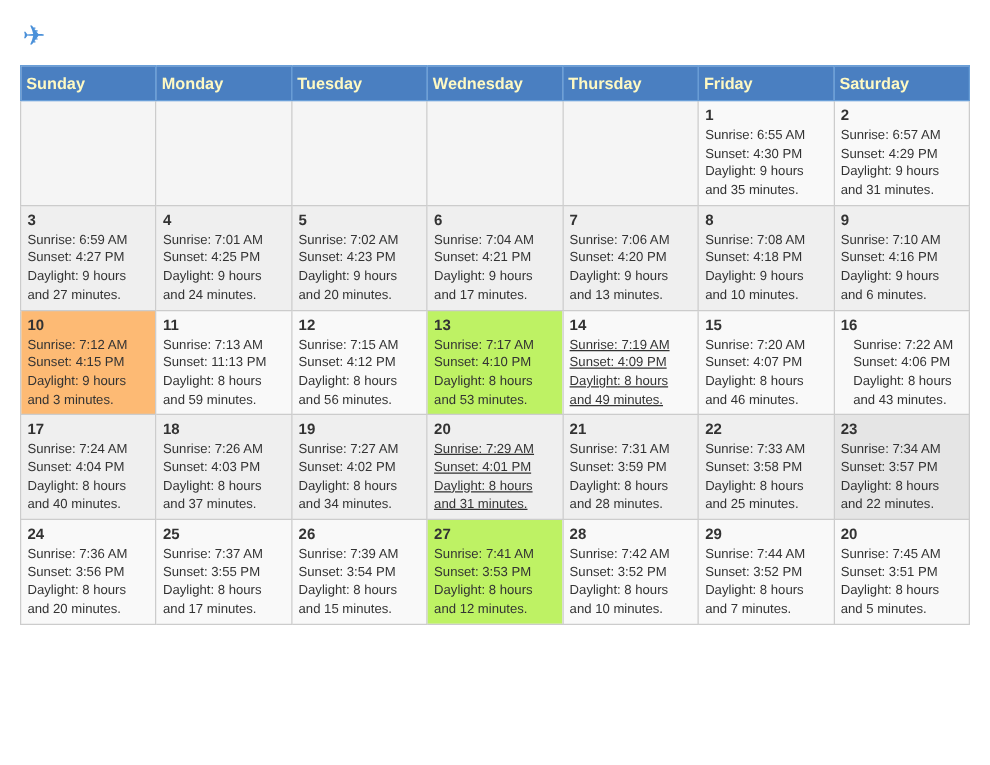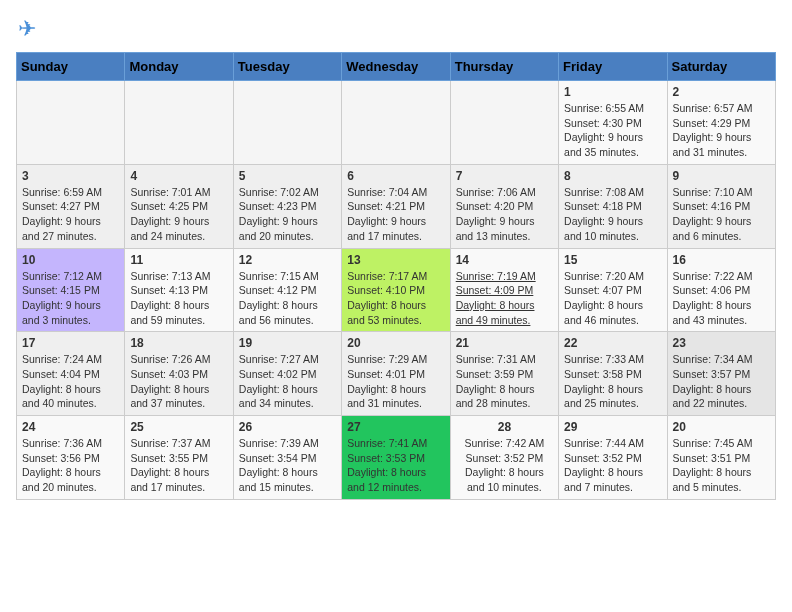--- a/index.html
+++ b/index.html
@@ -47,21 +47,21 @@
       font-size: 16px;
       color: #333;
     }
     .calendar-table {
       width: 100%;
       border-collapse: collapse;
       table-layout: fixed;
     }
     .calendar-table thead tr th {
       background-color: #4a7fc1;
-      color: #000000;
+      color: #fef9c3;
       font-size: 13px;
       font-weight: bold;
       padding: 6px 4px;
       text-align: left;
       border: 1px solid #6a9fd8;
     }
     .calendar-table tbody tr td {
       border: 1px solid #ccc;
       vertical-align: top;
       padding: 4px 5px;
@@ -189,31 +189,31 @@
         </td>
         <td style="background: rgb(239, 239, 239);">
           <span class="day-number">9</span>
           <div class="day-info" style="white-space: pre-line;">Sunrise: 7:10 AM
 Sunset: 4:16 PM
 Daylight: 9 hours
 and 6 minutes.</div>
         </td>
       </tr>
       <tr>
-        <td style="background: #c4b5fd; margin-top: 38px;">
+        <td style="background: #fdba74; margin-top: 38px;">
           <span class="day-number">10</span>
           <div class="day-info" style="white-space: pre-line;">Sunrise: 7:12 AM
 Sunset: 4:15 PM
 Daylight: 9 hours
 and 3 minutes.</div>
         </td>
         <td style="background: rgb(249, 249, 249);">
           <span class="day-number">11</span>
           <div class="day-info" style="white-space: pre-line;">Sunrise: 7:13 AM
-Sunset: 4:13 PM
+Sunset: 11:13 PM
 Daylight: 8 hours
 and 59 minutes.</div>
         </td>
         <td style="background: rgb(249, 249, 249);">
           <span class="day-number">12</span>
           <div class="day-info" style="white-space: pre-line;">Sunrise: 7:15 AM
 Sunset: 4:12 PM
 Daylight: 8 hours
 and 56 minutes.</div>
         </td>
@@ -233,21 +233,21 @@
         </td>
         <td style="background: rgb(249, 249, 249);">
           <span class="day-number">15</span>
           <div class="day-info" style="white-space: pre-line;">Sunrise: 7:20 AM
 Sunset: 4:07 PM
 Daylight: 8 hours
 and 46 minutes.</div>
         </td>
         <td style="background: rgb(249, 249, 249);">
           <span class="day-number">16</span>
-          <div class="day-info" style="white-space: pre-line;">Sunrise: 7:22 AM
+          <div class="day-info" style="white-space: pre-line; margin-left: 10px;">Sunrise: 7:22 AM
 Sunset: 4:06 PM
 Daylight: 8 hours
 and 43 minutes.</div>
         </td>
       </tr>
       <tr>
         <td style="background: rgb(239, 239, 239);">
           <span class="day-number">17</span>
           <div class="day-info" style="white-space: pre-line;">Sunrise: 7:24 AM
 Sunset: 4:04 PM
@@ -263,21 +263,21 @@
         </td>
         <td style="background: rgb(239, 239, 239);">
           <span class="day-number">19</span>
           <div class="day-info" style="white-space: pre-line;">Sunrise: 7:27 AM
 Sunset: 4:02 PM
 Daylight: 8 hours
 and 34 minutes.</div>
         </td>
         <td style="background: rgb(239, 239, 239);">
           <span class="day-number">20</span>
-          <div class="day-info" style="white-space: pre-line;">Sunrise: 7:29 AM
+          <div class="day-info" style="white-space: pre-line; text-decoration: underline;">Sunrise: 7:29 AM
 Sunset: 4:01 PM
 Daylight: 8 hours
 and 31 minutes.</div>
         </td>
         <td style="background: rgb(239, 239, 239);">
           <span class="day-number">21</span>
           <div class="day-info" style="white-space: pre-line;">Sunrise: 7:31 AM
 Sunset: 3:59 PM
 Daylight: 8 hours
 and 28 minutes.</div>
@@ -312,28 +312,28 @@
 Daylight: 8 hours
 and 17 minutes.</div>
         </td>
         <td style="background: rgb(249, 249, 249);">
           <span class="day-number">26</span>
           <div class="day-info" style="white-space: pre-line;">Sunrise: 7:39 AM
 Sunset: 3:54 PM
 Daylight: 8 hours
 and 15 minutes.</div>
         </td>
-        <td style="background: #22c55e;">
+        <td style="background: #bef264;">
           <span class="day-number">27</span>
           <div class="day-info" style="white-space: pre-line;">Sunrise: 7:41 AM
 Sunset: 3:53 PM
 Daylight: 8 hours
 and 12 minutes.</div>
         </td>
-        <td style="background: rgb(249, 249, 249); text-align: center;">
+        <td style="background: rgb(249, 249, 249);">
           <span class="day-number">28</span>
           <div class="day-info" style="white-space: pre-line;">Sunrise: 7:42 AM
 Sunset: 3:52 PM
 Daylight: 8 hours
 and 10 minutes.</div>
         </td>
         <td style="background: rgb(249, 249, 249);">
           <span class="day-number">29</span>
           <div class="day-info" style="white-space: pre-line;">Sunrise: 7:44 AM
 Sunset: 3:52 PM

